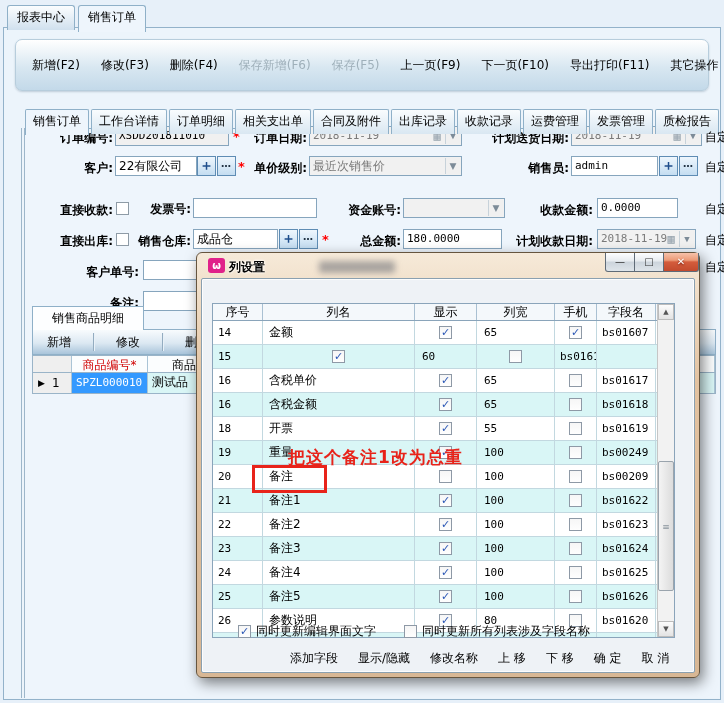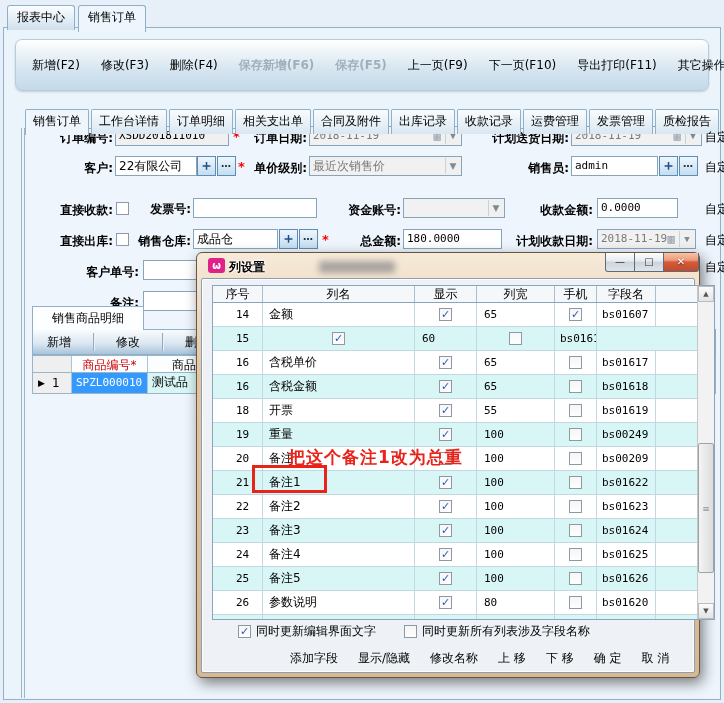--- a/index.html
+++ b/index.html
@@ -33,21 +33,21 @@
 
   
   .toolbar{
     position:absolute;left:11px;top:11px;width:694px;height:52px;
     border:1px solid #b7cddc;border-radius:7px;
     background:linear-gradient(#ffffff,#d8e7f1 55%,#c3d9e9);
     box-shadow:0 1px 2px rgba(60,90,120,.25);
     display:flex;align-items:center;padding:0 16px;gap:21px;
   }
   .tb-btn{text-align:center;line-height:15px;cursor:pointer;white-space:nowrap;}
-  .tb-btn.disabled{color:#9fb0ba;cursor:default;font-weight:bold;}
+  .tb-btn.disabled{color:#9fb0ba;cursor:default;}
 
   
   .form-tabs{position:absolute;left:21px;top:81px;display:flex;z-index:2;}
   .form-tab{
     padding:3px 7px 4px;margin-right:2px;border:1px solid #8fb0c8;border-bottom:none;
     border-radius:2px 2px 0 0;background:linear-gradient(#f9fcfe,#d9e7f2);
     cursor:pointer;white-space:nowrap;
   }
   .form-tab.active{background:#eef5fc;padding-bottom:5px;margin-bottom:-1px;}
   .form-area{position:absolute;left:21px;top:100px;width:694px;height:570px;
@@ -123,29 +123,29 @@
   .wbtn.close{
     width:35px;border-left:none;border-radius:0 0 3px 0;color:#fff;font-weight:bold;
     background:linear-gradient(#f7c2aa,#ec9a77 40%,#d45c3c 50%,#c24a2e);
     text-shadow:0 1px 2px rgba(80,0,0,.7);
   }
   .dlg-client{
     position:absolute;left:4px;right:4px;top:25px;bottom:4px;
     background:#eef2f6;border:1px solid #8aa0b0;border-radius:2px;
     box-shadow:inset 0 0 0 1px #fdfdfd;
   }
-  .dlg-grid{position:absolute;left:10px;top:6px;width:503px;height:335px;
+  .dlg-grid{position:absolute;left:10px;top:24px;width:463px;height:335px;
     border:1px solid #8aa4ba;background:#fff;overflow:hidden;}
   .dg-head,.dg-row{display:grid;grid-template-columns:50px 152px 62px 78px 42px 59px;}
   .dg-head{height:17px;background:#f4f8fb;border-bottom:1px solid #8aa4ba;}
   .dg-head .dg-c{text-align:center;line-height:16px;border-right:1px solid #a9c0d2;font-weight:normal;}
   .dg-row{height:24px;border-bottom:1px solid #c2d8e0;}
   .dg-row.alt{background:var(--alt);}
   .dg-c{line-height:23px;border-right:1px solid #c2d8e0;overflow:hidden;white-space:nowrap;padding:0;}
-  .dg-c.no{padding-left:23px;}
+  .dg-c.no{padding-left:5px;}
   .dg-c.nm{padding-left:6px;}
   .dg-c.wd{padding-left:7px;}
   .dg-c.fd{padding-left:5px;}
   .dg-c.ck{display:flex;align-items:center;justify-content:center;}
   .wcb{width:13px;height:13px;border:1px solid #8e99a6;background:linear-gradient(#f6f6f6,#fefefe);
     font-size:11px;line-height:11px;text-align:center;color:#2b57b5;font-weight:bold;}
   .dg-scroll{position:absolute;right:0;top:0;bottom:0;width:17px;background:#f2f2f2;border-left:1px solid #c6c6c6;}
   .dg-arr{position:absolute;left:0;width:16px;height:16px;background:linear-gradient(#fcfcfc,#e3e3e3);
     border:1px solid #bcbcbc;color:#555;font-size:7px;text-align:center;line-height:14px;}
   .dg-thumb{position:absolute;left:0;top:157px;width:16px;height:130px;border:1px solid #9aa4ad;

